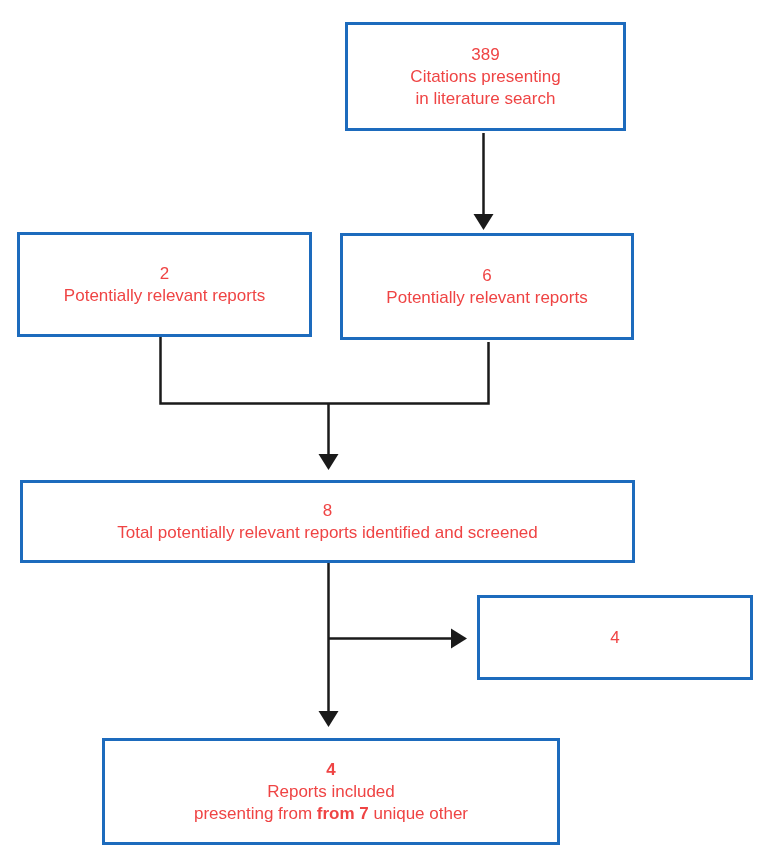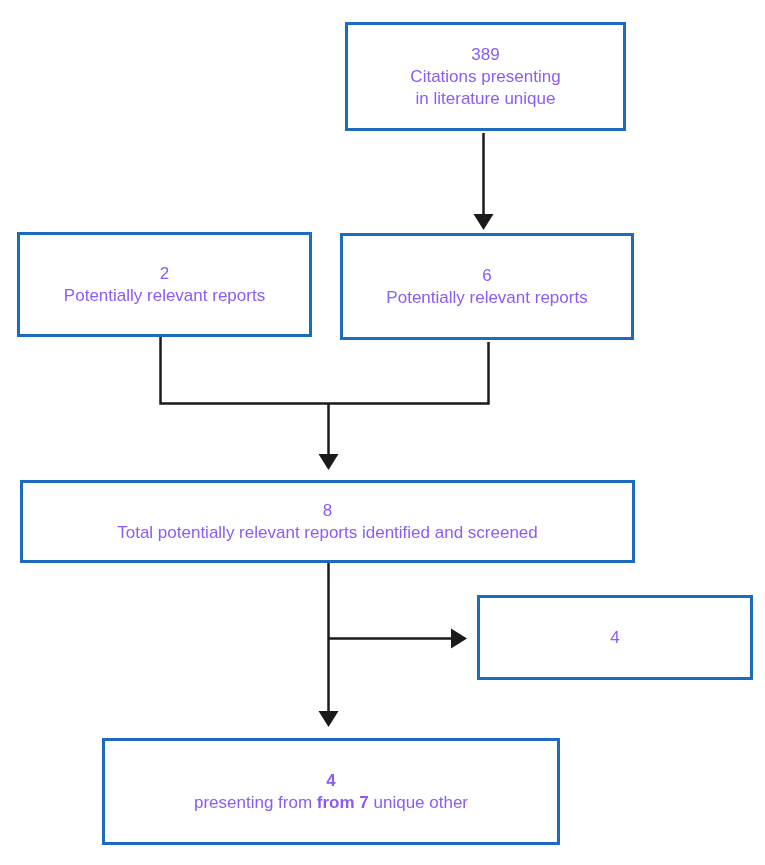--- a/index.html
+++ b/index.html
@@ -6,21 +6,21 @@
     margin: 0;
     padding: 0;
     background: #ffffff;
   }
   .canvas {
     position: relative;
     width: 765px;
     height: 865px;
     background: #ffffff;
     font-family: "Liberation Sans", "DejaVu Sans", sans-serif;
-    color: #8b5cf6;
+    color: #ef4444;
     overflow: hidden;
   }
   .flow-box {
     position: absolute;
     box-sizing: border-box;
     border: 3px solid #1d6bbd;
     background: #ffffff;
     display: flex;
     flex-direction: column;
     justify-content: center;
@@ -74,21 +74,21 @@
 
     <g>
       <line x1="328.5" y1="638.5" x2="452" y2="638.5" stroke="#1a1a1a" stroke-width="2.5"></line>
       <polygon points="451,628.5 451,648.5 467,638.5" fill="#1a1a1a"></polygon>
     </g>
   </svg>
 
   <div class="flow-box" id="box-citations">
     <span class="line">389</span>
     <span class="line">Citations presenting</span>
-    <span class="line">in literature unique</span>
+    <span class="line">in literature search</span>
   </div>
 
   <div class="flow-box" id="box-other">
     <span class="line">2</span>
     <span class="line">Potentially relevant reports</span>
   </div>
 
   <div class="flow-box" id="box-screened">
     <span class="line">6</span>
     <span class="line">Potentially relevant reports</span>
@@ -98,16 +98,17 @@
     <span class="line">8</span>
     <span class="line">Total potentially relevant reports identified and screened</span>
   </div>
 
   <div class="flow-box" id="box-excluded">
     <span class="line">4</span>
   </div>
 
   <div class="flow-box" id="box-included">
     <span class="line bold">4</span>
+    <span class="line">Reports included</span>
     <span class="line"><span>presenting from </span><span class="bold">from 7</span><span> unique other</span></span>
   </div>
 
 </div>
 
 </body></html>

